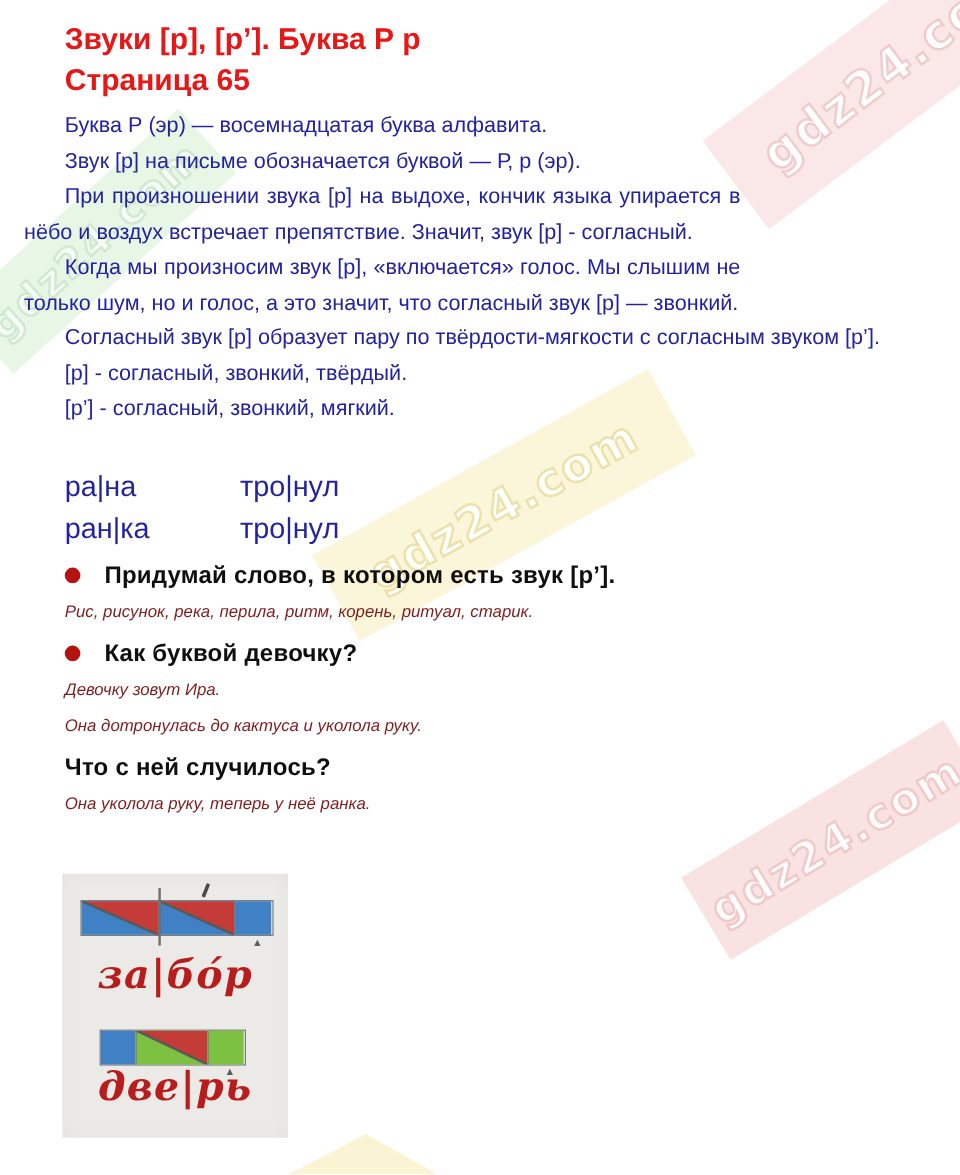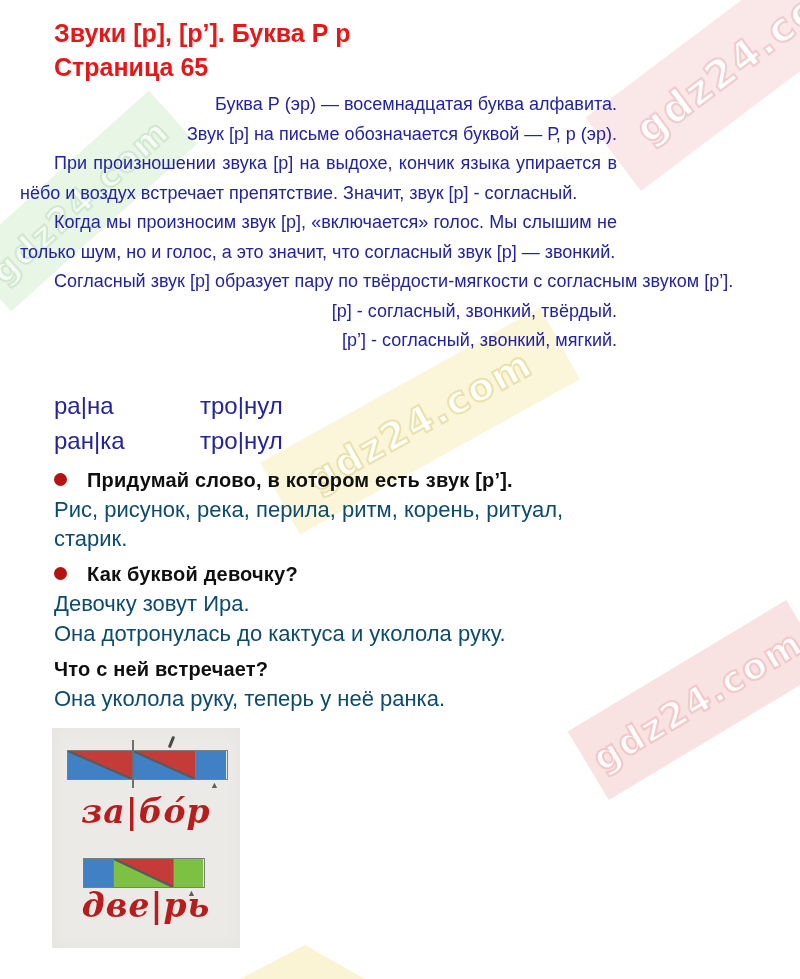--- a/index.html
+++ b/index.html
@@ -29,37 +29,37 @@
   .wm-bottom-yellow{left:240px;top:945px;width:125px;height:34px;
     clip-path:polygon(52% 0,100% 100%,0 100%);
     background:rgba(250,243,210,0.95);}
   
   .content{position:absolute;z-index:1;left:0;top:0;width:647px;padding:16px 30px 0 20px;box-sizing:border-box;}
   .title,.subtitle{
     margin:0 0 0 34px;font-size:25px;line-height:34px;font-weight:bold;color:#e81717;
   }
   .subtitle{margin-bottom:6px;}
   .intro p{
-    margin:0;text-indent:34px;font-size:18px;line-height:29.5px;color:#2323a0;text-align:right;
+    margin:0;text-indent:34px;font-size:18px;line-height:29.5px;color:#2323a0;
   }
   .intro p.para{text-align:justify;}
   .intro p.line{white-space:nowrap;}
   
   .pairs{margin:32px 0 0 34px;}
   .pair-row{display:flex;line-height:35px;font-size:24px;color:#2323a0;}
   .pair-row .c1{width:146px;}
   
   .qa{margin-top:8px;}
   .q-row{display:flex;align-items:center;margin:7px 0 0 34px;line-height:28px;}
   .q-row .dot{
     width:13px;height:13px;border-radius:50%;background:#b51212;margin-right:20px;flex:0 0 13px;
   }
   .q-row.no-dot{margin-left:34px;}
   .q-text{font-size:20px;font-weight:bold;color:#0f0f0f;letter-spacing:0.2px;}
-  .answer{margin:1px 0 0 34px;font-size:22px;line-height:29px;color:#0c4a6e;}
+  .answer{margin:1px 0 0 34px;font-size:14px;line-height:29px;color:#7f1d1d;font-style:italic;}
   
   .scan{
     position:absolute;z-index:1;left:52px;top:728px;width:188px;height:220px;
     background:#eceae7;
     box-shadow:inset 0 0 18px rgba(0,0,0,0.03);
   }
   .scheme .bar{position:absolute;display:flex;border:1.5px solid #7d7d7d;box-sizing:content-box;}
   .sec{position:relative;height:100%;}
   .sec + .sec{border-left:1.5px solid #7d7d7d;}
   .sec svg{position:absolute;left:0;top:0;width:100%;height:100%;display:block;}
@@ -126,21 +126,21 @@
         <span class="q-text">Придумай слово, в котором есть звук [р’].</span>
       </div>
       <p class="answer">Рис, рисунок, река, перила, ритм, корень, ритуал, старик.</p>
       <div class="q-row">
         <span class="dot"></span>
         <span class="q-text">Как буквой девочку?</span>
       </div>
       <p class="answer">Девочку зовут Ира.</p>
       <p class="answer">Она дотронулась до кактуса и уколола руку.</p>
       <div class="q-row no-dot">
-        <span class="q-text">Что с ней встречает?</span>
+        <span class="q-text">Что с ней случилось?</span>
       </div>
       <p class="answer">Она уколола руку, теперь у неё ранка.</p>
     </div>
 </div>
 
 <div class="scan">
   <div class="scheme scheme-0">
     <div class="accent"></div>
     <div class="bar">
         <div class="sec" style="width: 64px; background: rgb(64, 128, 196);">

